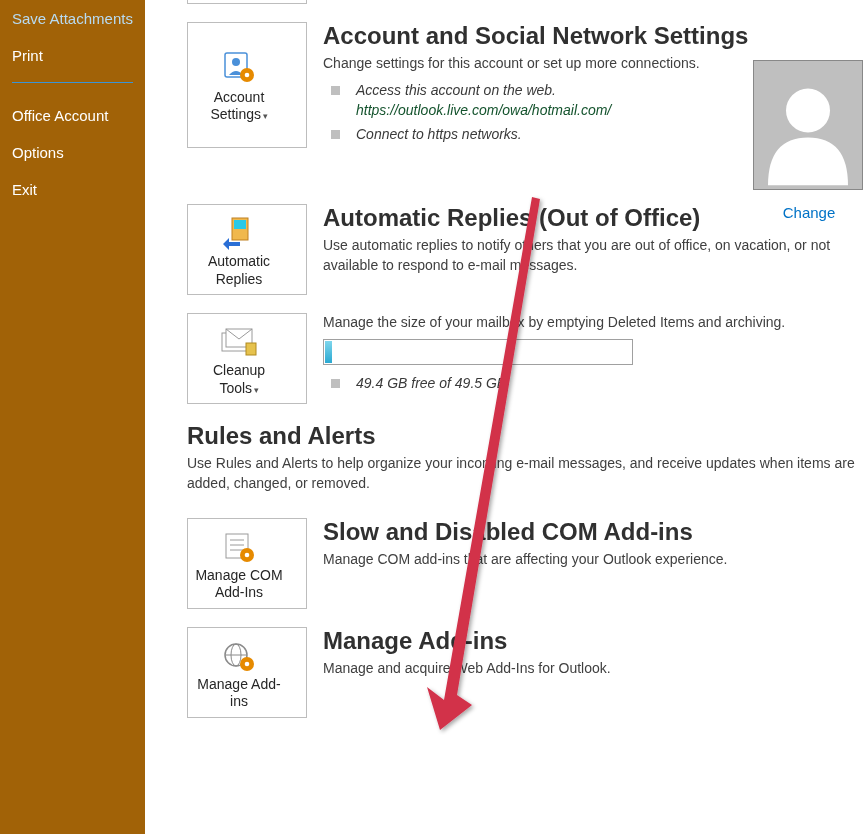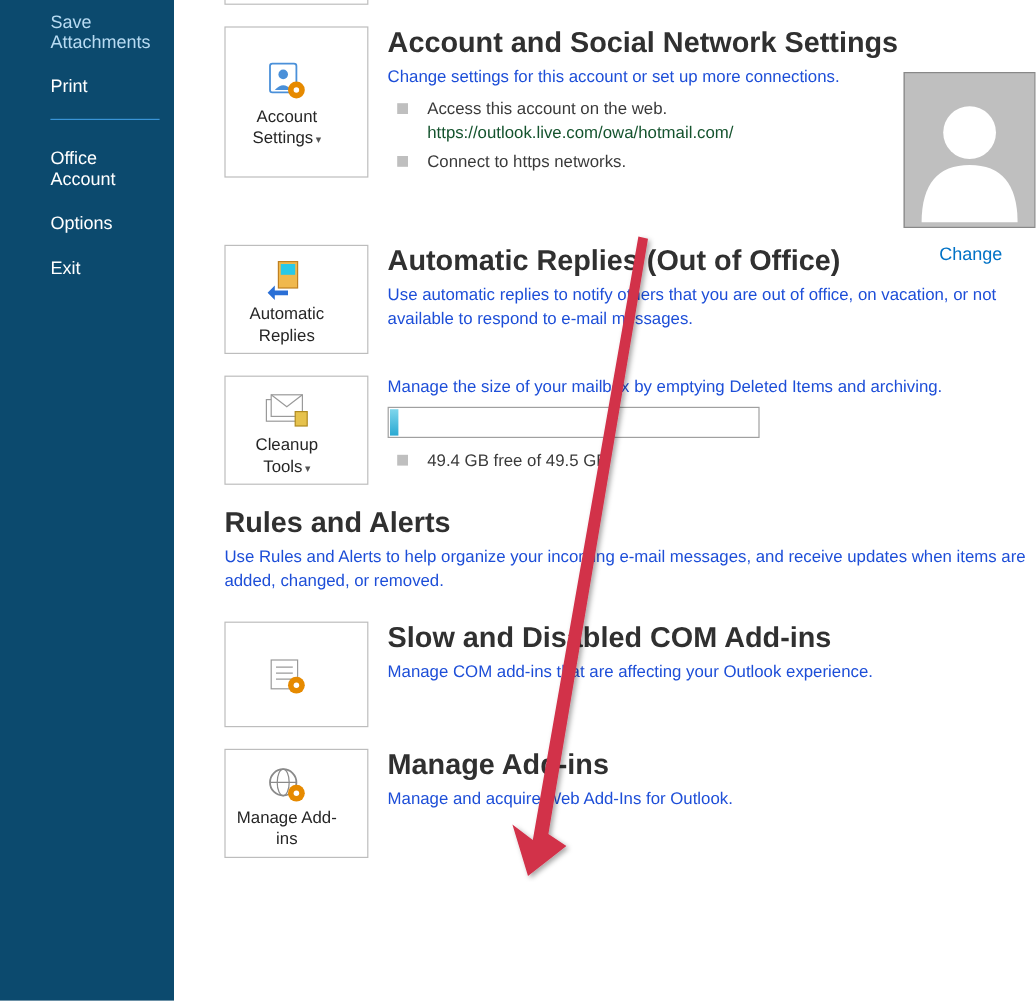--- a/index.html
+++ b/index.html
@@ -9,24 +9,23 @@
     color: #262626;
     background: #fff;
     width: 863px;
     height: 834px;
     overflow: hidden;
     position: relative;
   }
   .layout { display: flex; height: 100%; }
   .sidebar {
     width: 145px;
-    background: #0c4a6e;
+    background: #a16207;
     color: #fff;
     padding-top: 0;
-    padding-left: 30px;
   }
   .sidebar-item {
     padding: 10px 12px;
     font-size: 15px;
     cursor: pointer;
   }
   .sidebar-item.faded { color: #b8dbf2; }
   .sidebar-sep {
     border-top: 1px solid #3a94d6;
     margin: 8px 12px 14px 12px;
@@ -61,22 +60,22 @@
   }
   .card .label { color:#262626; }
   .dropdown-caret { font-size: 9px; color:#555; margin-left:2px; }
   .content { flex: 1; }
   .heading {
     font-size: 24px;
     font-weight: 700;
     color: #303030;
     margin-bottom: 4px;
   }
-  .desc { color: #1d4ed8; margin-bottom: 6px; line-height:1.4; }
-  .bullet-row { display: flex; align-items: flex-start; margin: 4px 0 4px 8px; line-height:1.45;}
+  .desc { color: #404040; margin-bottom: 6px; line-height:1.4; }
+  .bullet-row { display: flex; align-items: flex-start; margin: 4px 0 4px 8px; line-height:1.45;font-style:italic;}
   .bullet-box { width: 9px; height: 9px; background:#bfbfbf; margin: 6px 16px 0 0; flex-shrink:0; }
   .bullet-text { color:#3a3a3a; }
   .link { color: #14532d; cursor: pointer; }
   .avatar-box {
     position: absolute;
     right: -2px; top: 60px;
     width: 112px;
     text-align: center;
   }
   .avatar {
@@ -222,20 +221,21 @@
         <span class="icon-wrap">
           <svg width="46" height="34" viewBox="0 0 46 34">
             <rect x="10" y="4" width="22" height="24" fill="#fff" stroke="#9a9a9a"></rect>
             <line x1="14" y1="10" x2="28" y2="10" stroke="#9a9a9a"></line>
             <line x1="14" y1="15" x2="28" y2="15" stroke="#9a9a9a"></line>
             <line x1="14" y1="20" x2="28" y2="20" stroke="#9a9a9a"></line>
             <circle cx="31" cy="25" r="7" fill="#e68a00"></circle>
             <circle cx="31" cy="25" r="2.3" fill="#fff"></circle>
           </svg>
         </span>
+        <span class="label">Manage COM Add-Ins</span>
       </div>
       <div class="content">
         <div class="heading">Slow and Disabled COM Add-ins</div>
         <div class="desc">Manage COM add-ins that are affecting your Outlook experience.</div>
       </div>
     </div>
 
     <div class="section">
       <div class="card">
         <span class="icon-wrap">

